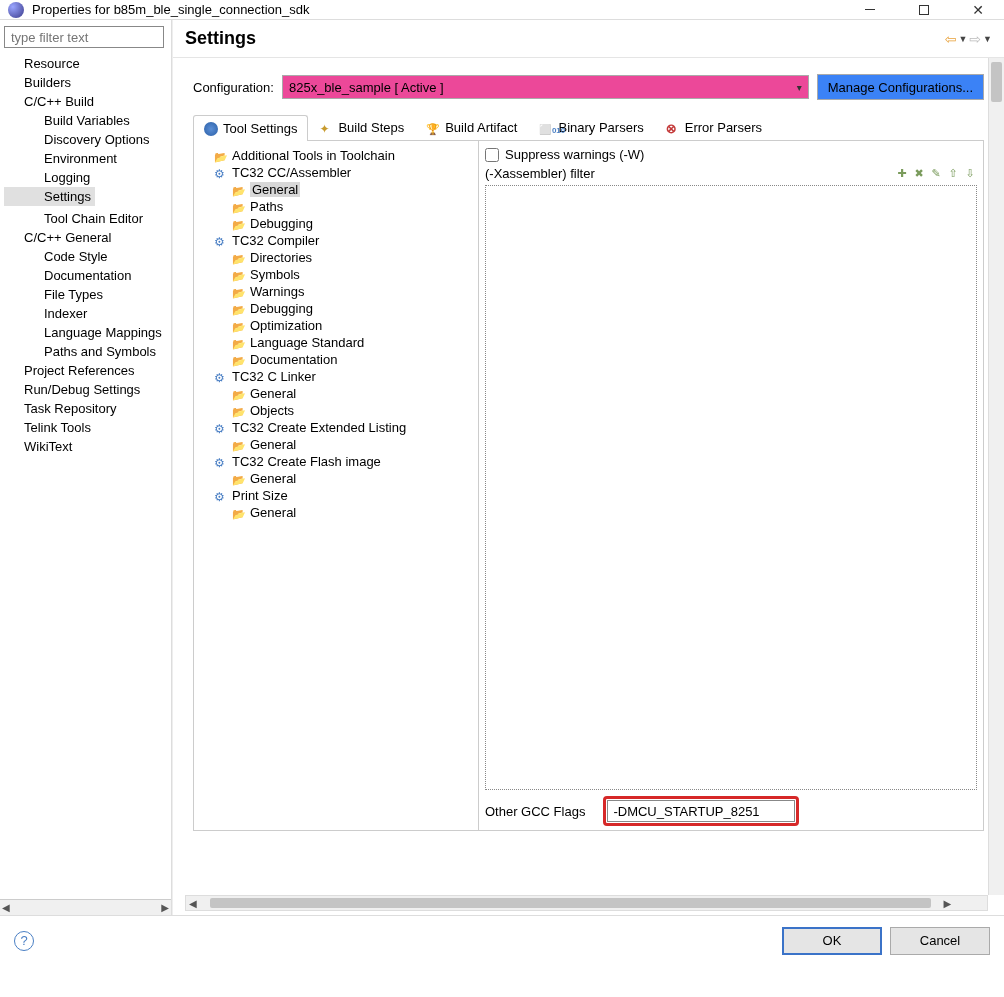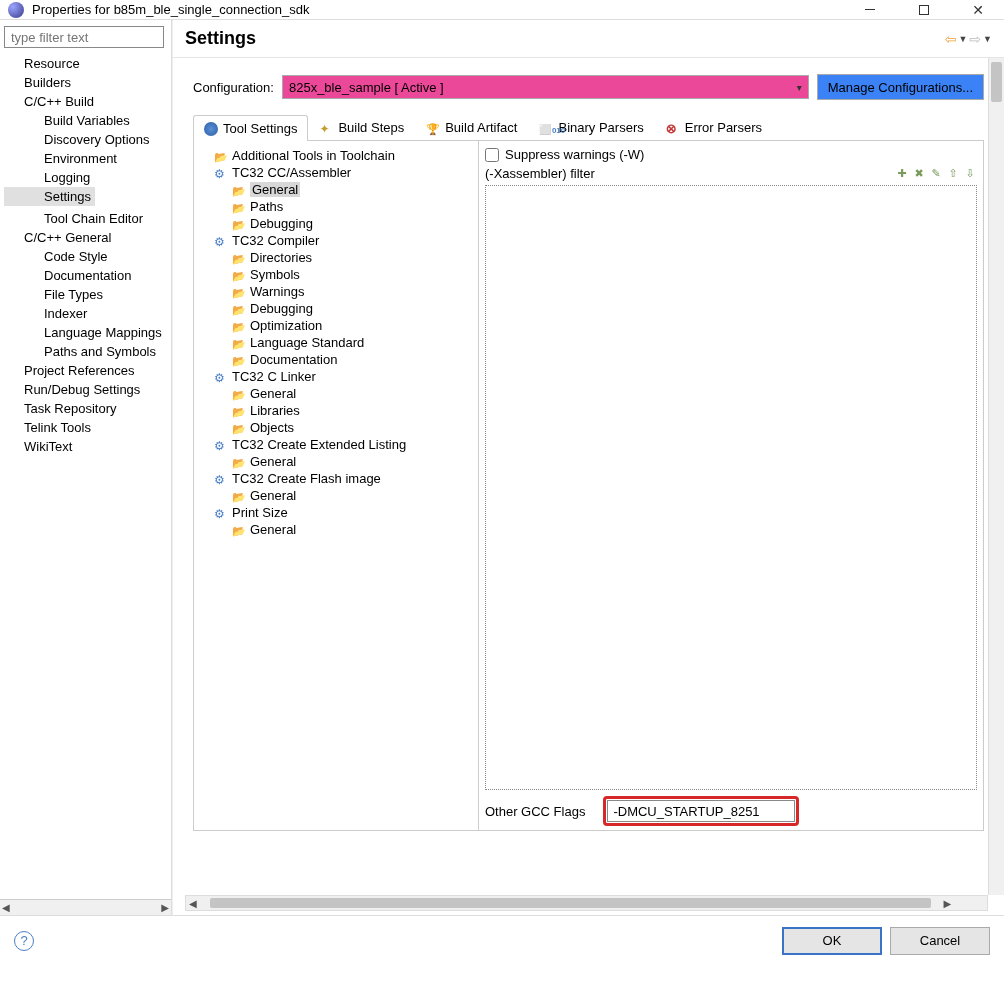--- a/index.html
+++ b/index.html
@@ -224,24 +224,20 @@
             <div class="tt-item tt0">
               <span class="ico-gear"></span>
               <span class="lbl">TC32 C Linker</span>
             </div>
             <div class="tt-item tt1">
               <span class="ico-folder"></span>
               <span class="lbl">General</span>
             </div>
             <div class="tt-item tt1">
               <span class="ico-folder"></span>
-              <span class="lbl">Libraries</span>
-            </div>
-            <div class="tt-item tt1">
-              <span class="ico-folder"></span>
               <span class="lbl">Objects</span>
             </div>
             <div class="tt-item tt0">
               <span class="ico-gear"></span>
               <span class="lbl">TC32 Create Extended Listing</span>
             </div>
             <div class="tt-item tt1">
               <span class="ico-folder"></span>
               <span class="lbl">General</span>
             </div>

